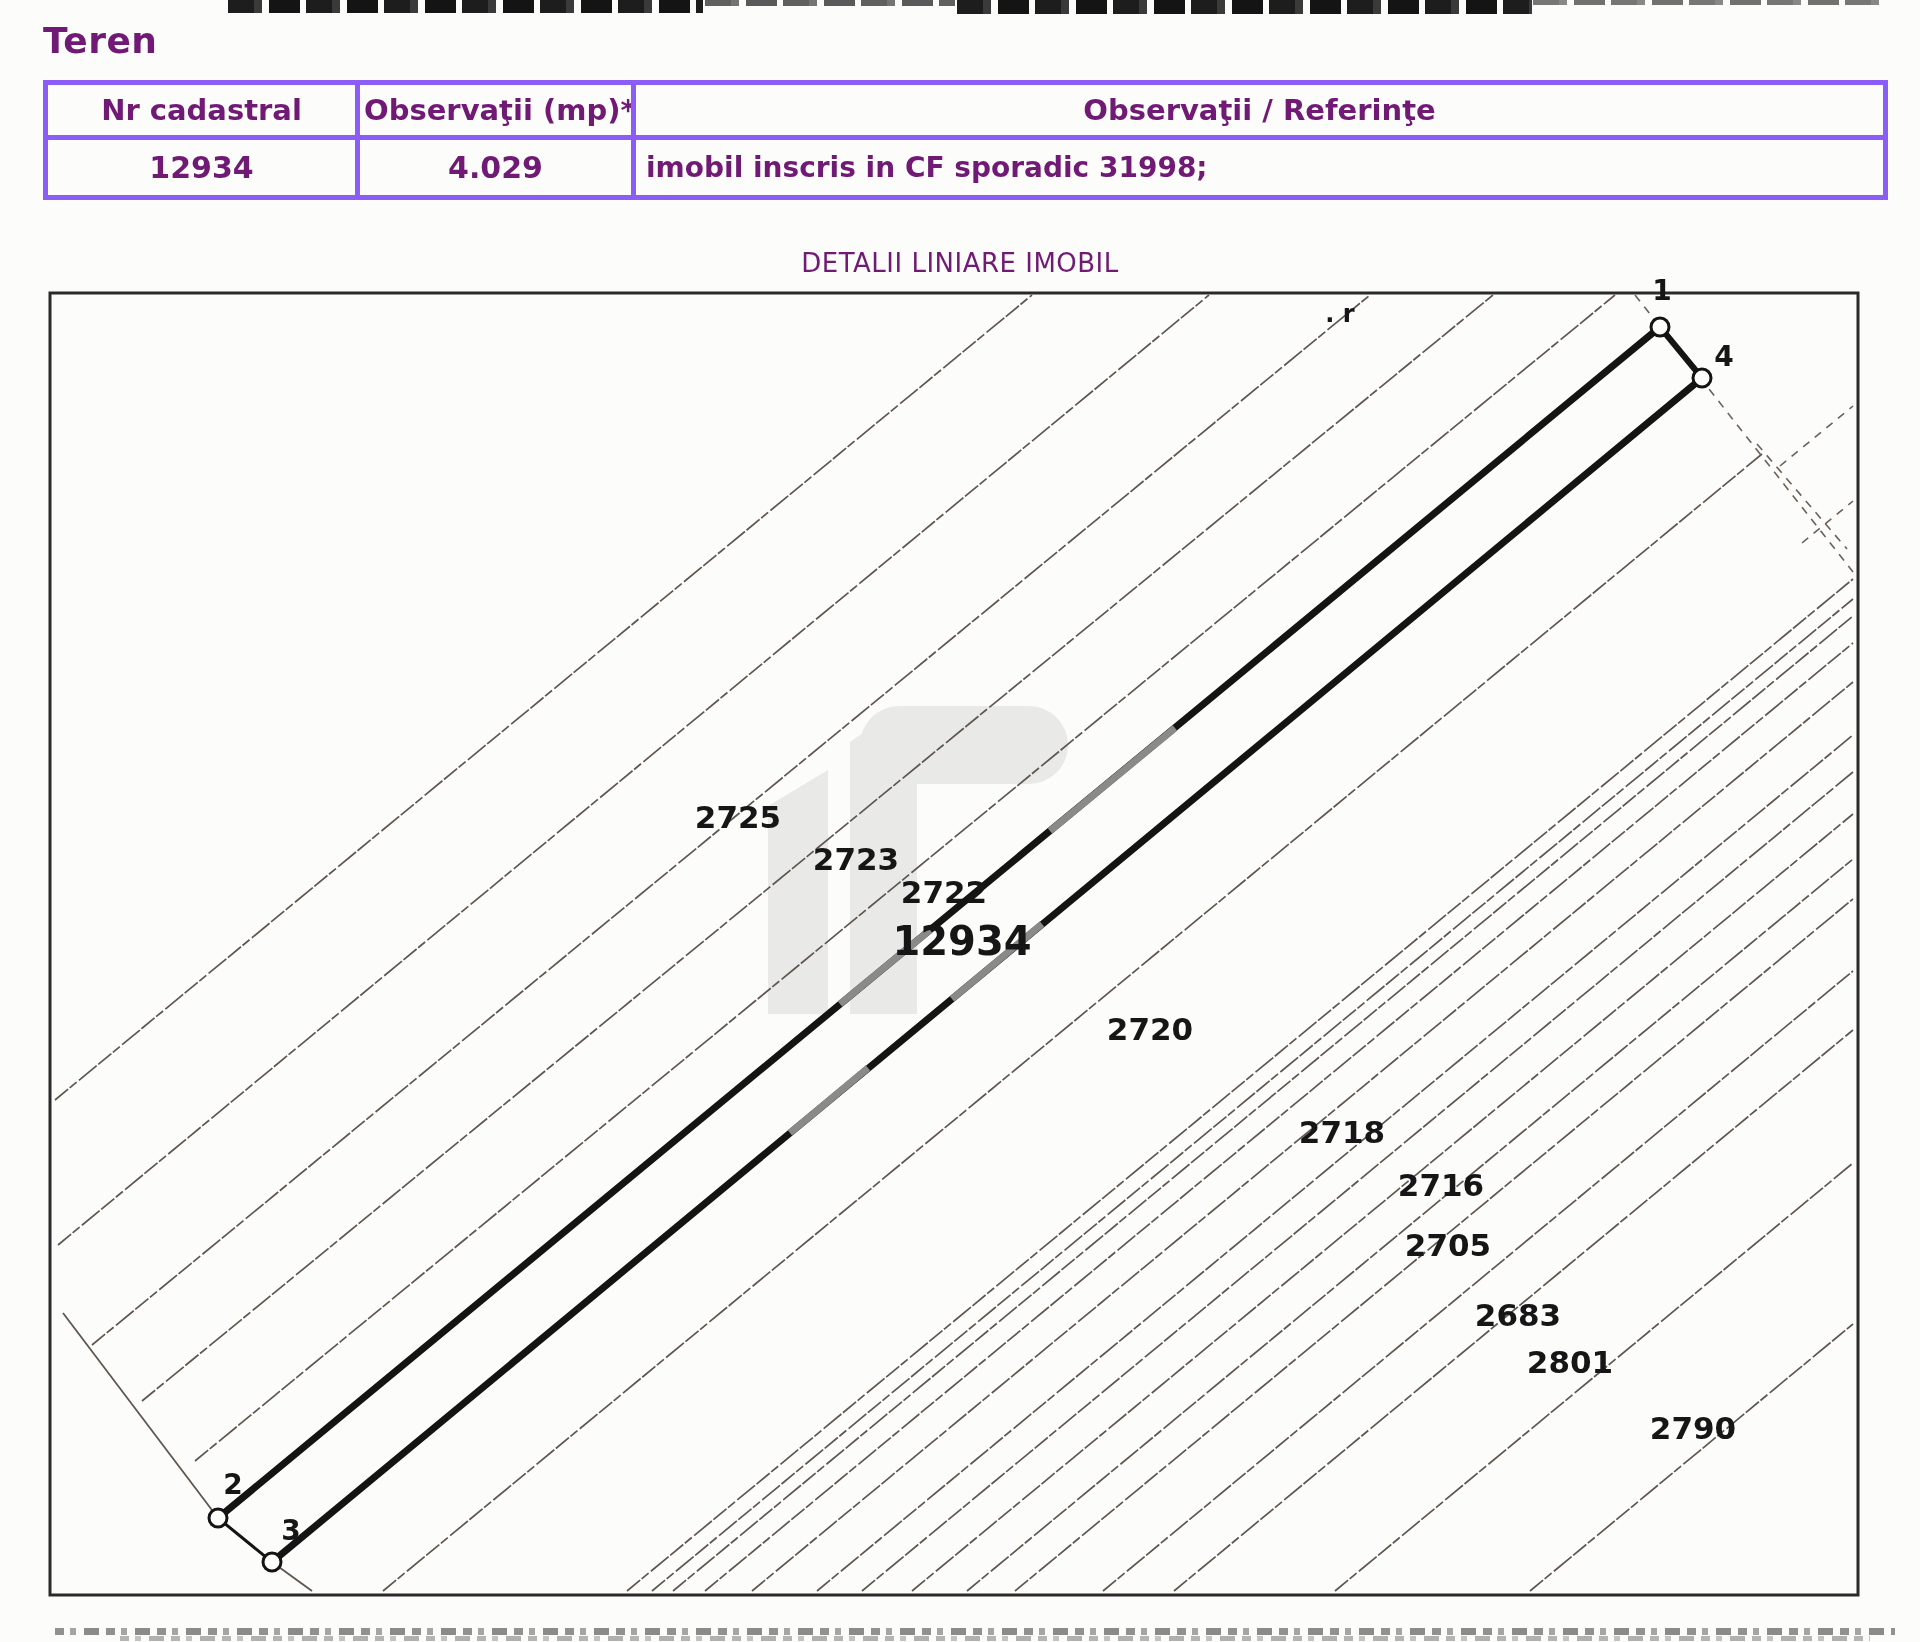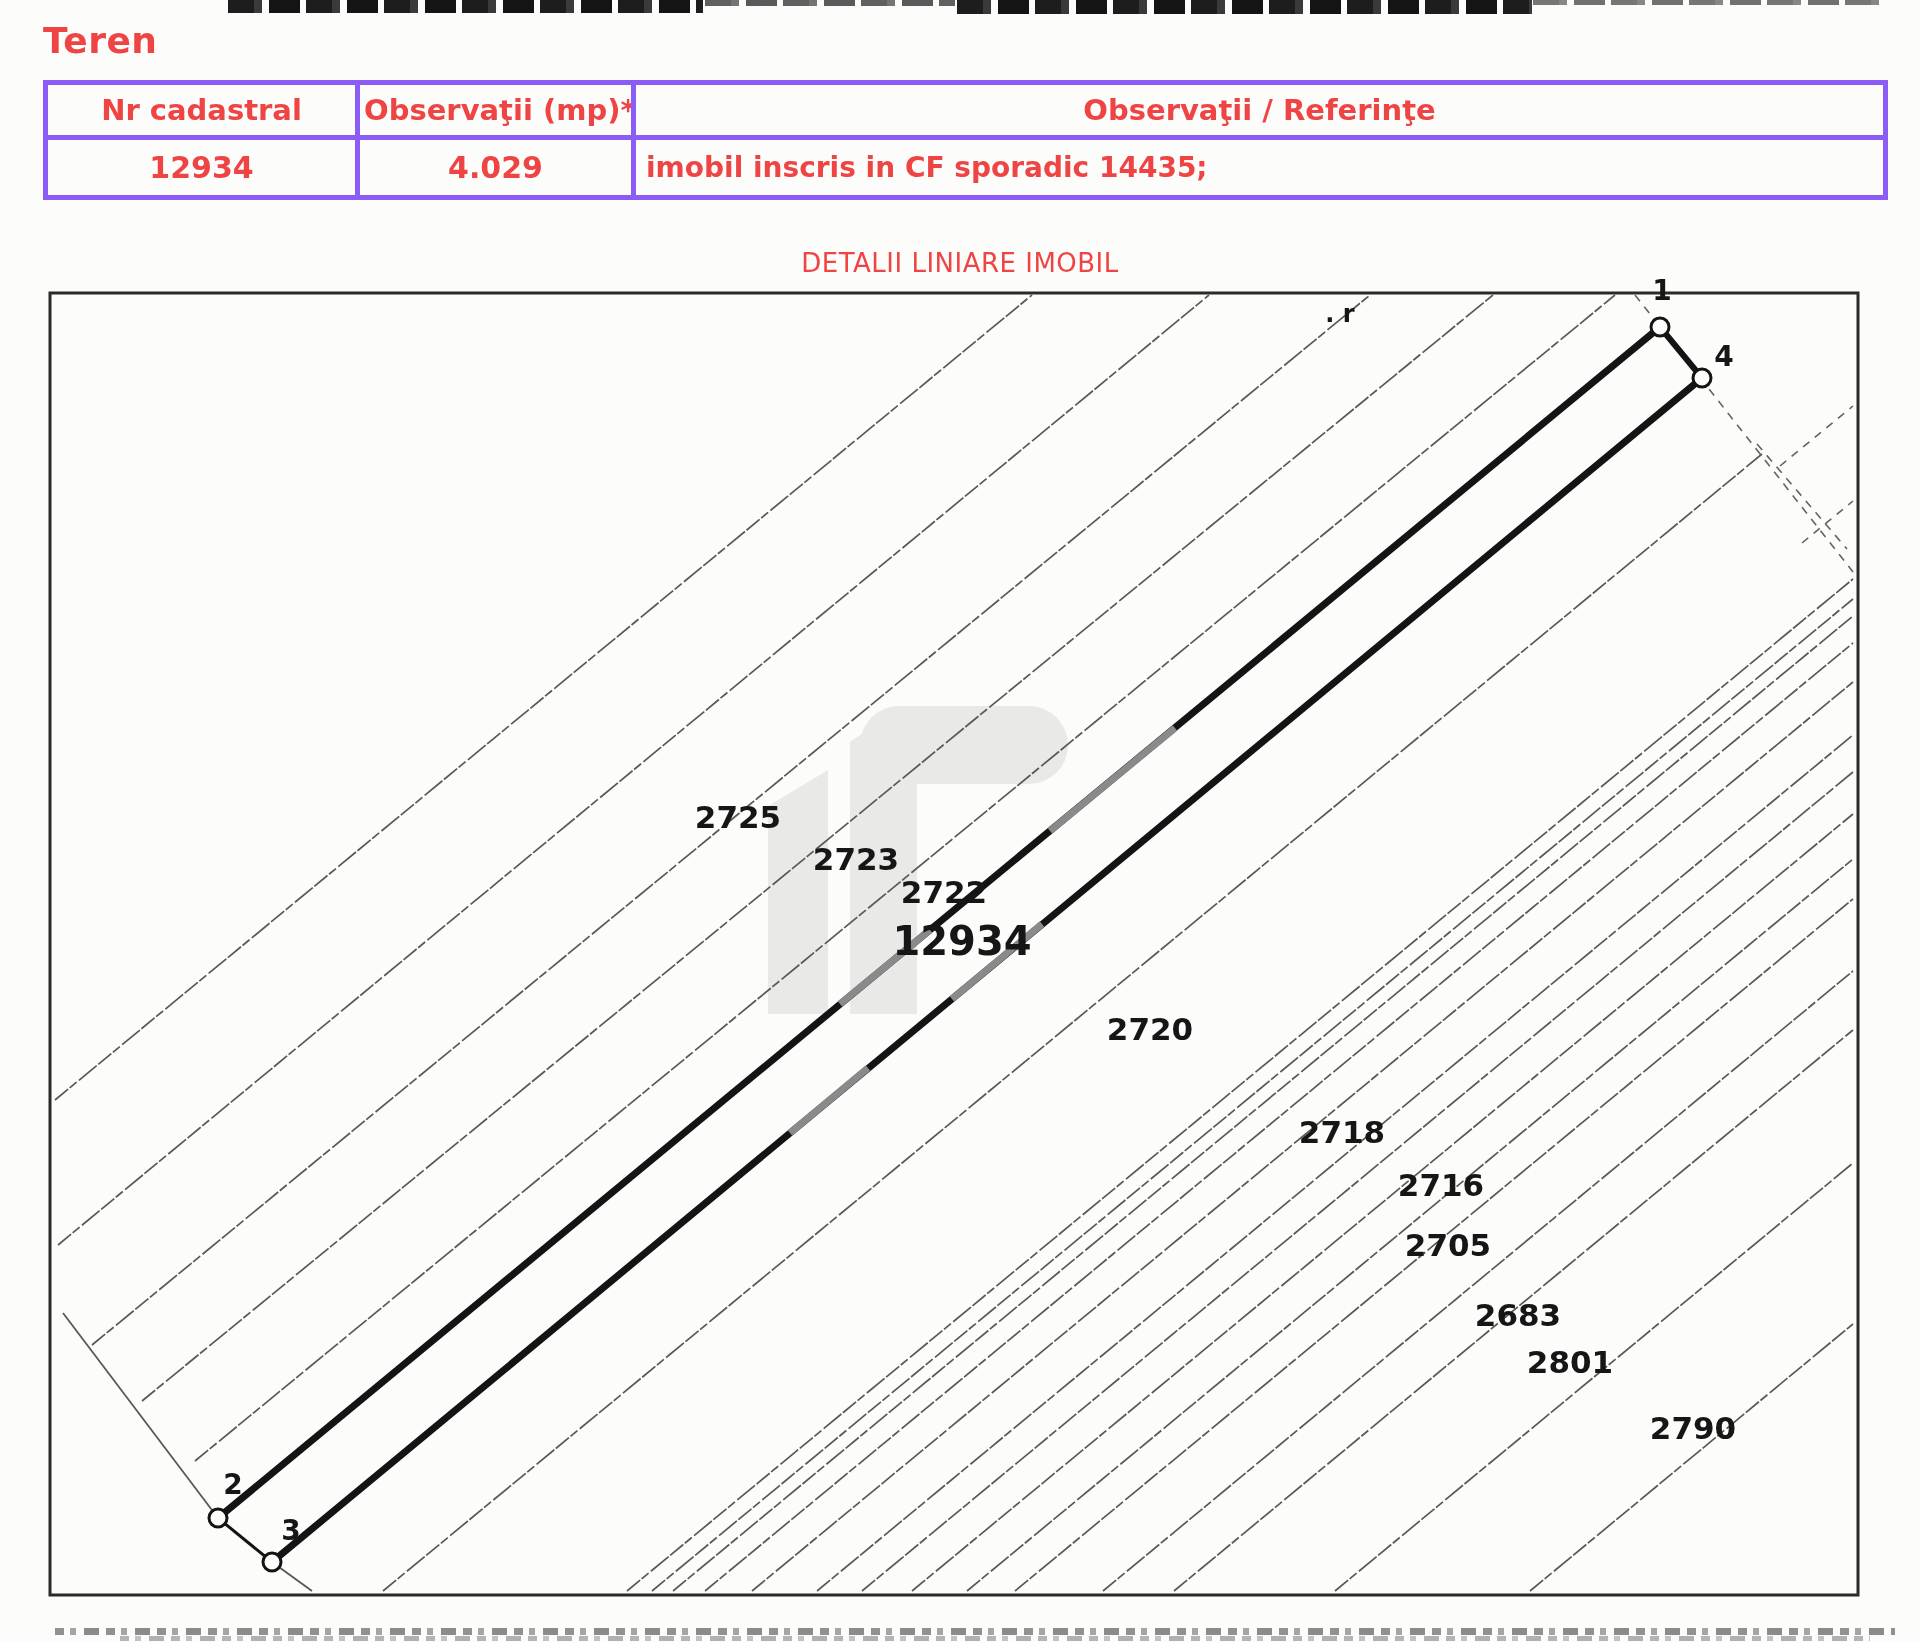--- a/index.html
+++ b/index.html
@@ -1,18 +1,18 @@
 <!DOCTYPE html>
 <html><head>
 <meta charset="utf-8">
 <style>
   html,body{margin:0;padding:0;background:#ffffff;}
   .page{
     position:relative;width:1920px;height:1642px;overflow:hidden;
-    background:#fcfcfb;color:#ef4444;
+    background:#fcfcfb;color:#701a75;
     font-family:"DejaVu Sans", sans-serif;
     -webkit-font-smoothing:antialiased;
   }
   
   .nz{position:absolute;top:0;background:repeating-linear-gradient(90deg,#1d1d1d 0 26px,#3a3a3a 26px 34px,transparent 34px 41px,#141414 41px 72px,transparent 72px 78px);}
   .nzb{position:absolute;opacity:.6;background:repeating-linear-gradient(90deg,#4a4a4a 0 9px,transparent 9px 15px,#6b6b6b 15px 21px,transparent 21px 29px,#3f3f3f 29px 44px,transparent 44px 51px);}
   .section-title{position:absolute;left:43px;top:20px;font-size:36px;font-weight:bold;letter-spacing:.5px;}
   table.teren{
     position:absolute;left:43px;top:80px;border-collapse:collapse;table-layout:fixed;
     width:1845px;
@@ -51,21 +51,21 @@
       <tr>
         <th>Nr cadastral</th>
         <th>Observaţii (mp)*</th>
         <th>Observaţii / Referinţe</th>
       </tr>
     </thead>
     <tbody>
       <tr>
         <td>12934</td>
         <td>4.029</td>
-        <td class="obs">imobil inscris in CF sporadic 14435;</td>
+        <td class="obs">imobil inscris in CF sporadic 31998;</td>
       </tr>
     </tbody>
   </table>
 
 
   <div class="map-title">DETALII LINIARE IMOBIL</div>
 
   <svg class="mapsvg" width="1920" height="1642" viewBox="0 0 1920 1642">
 
     <g>

